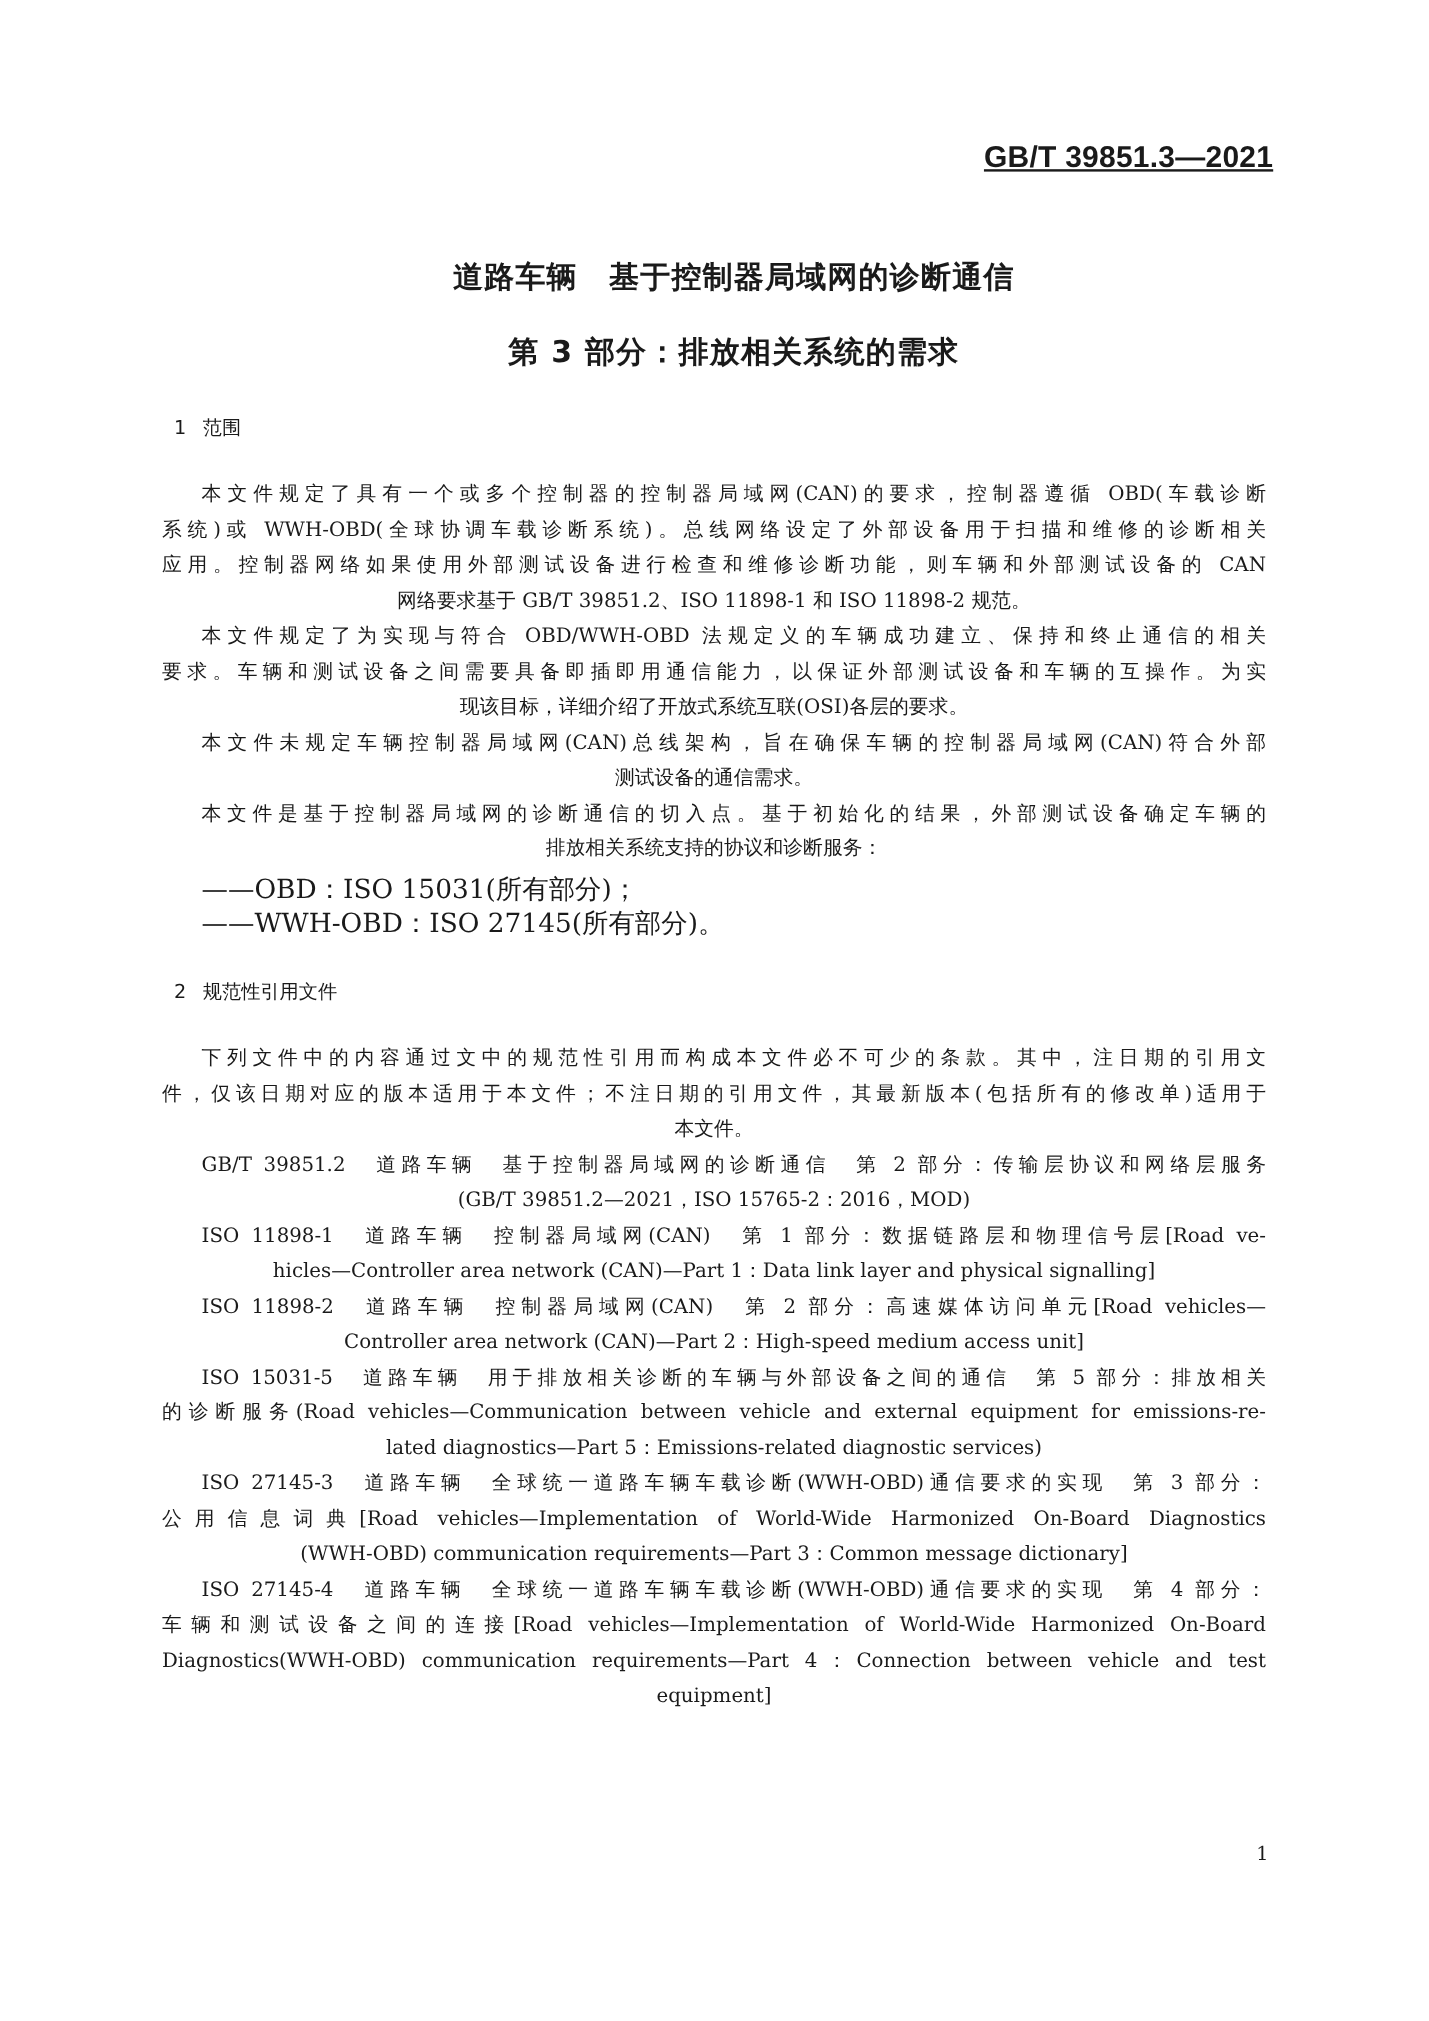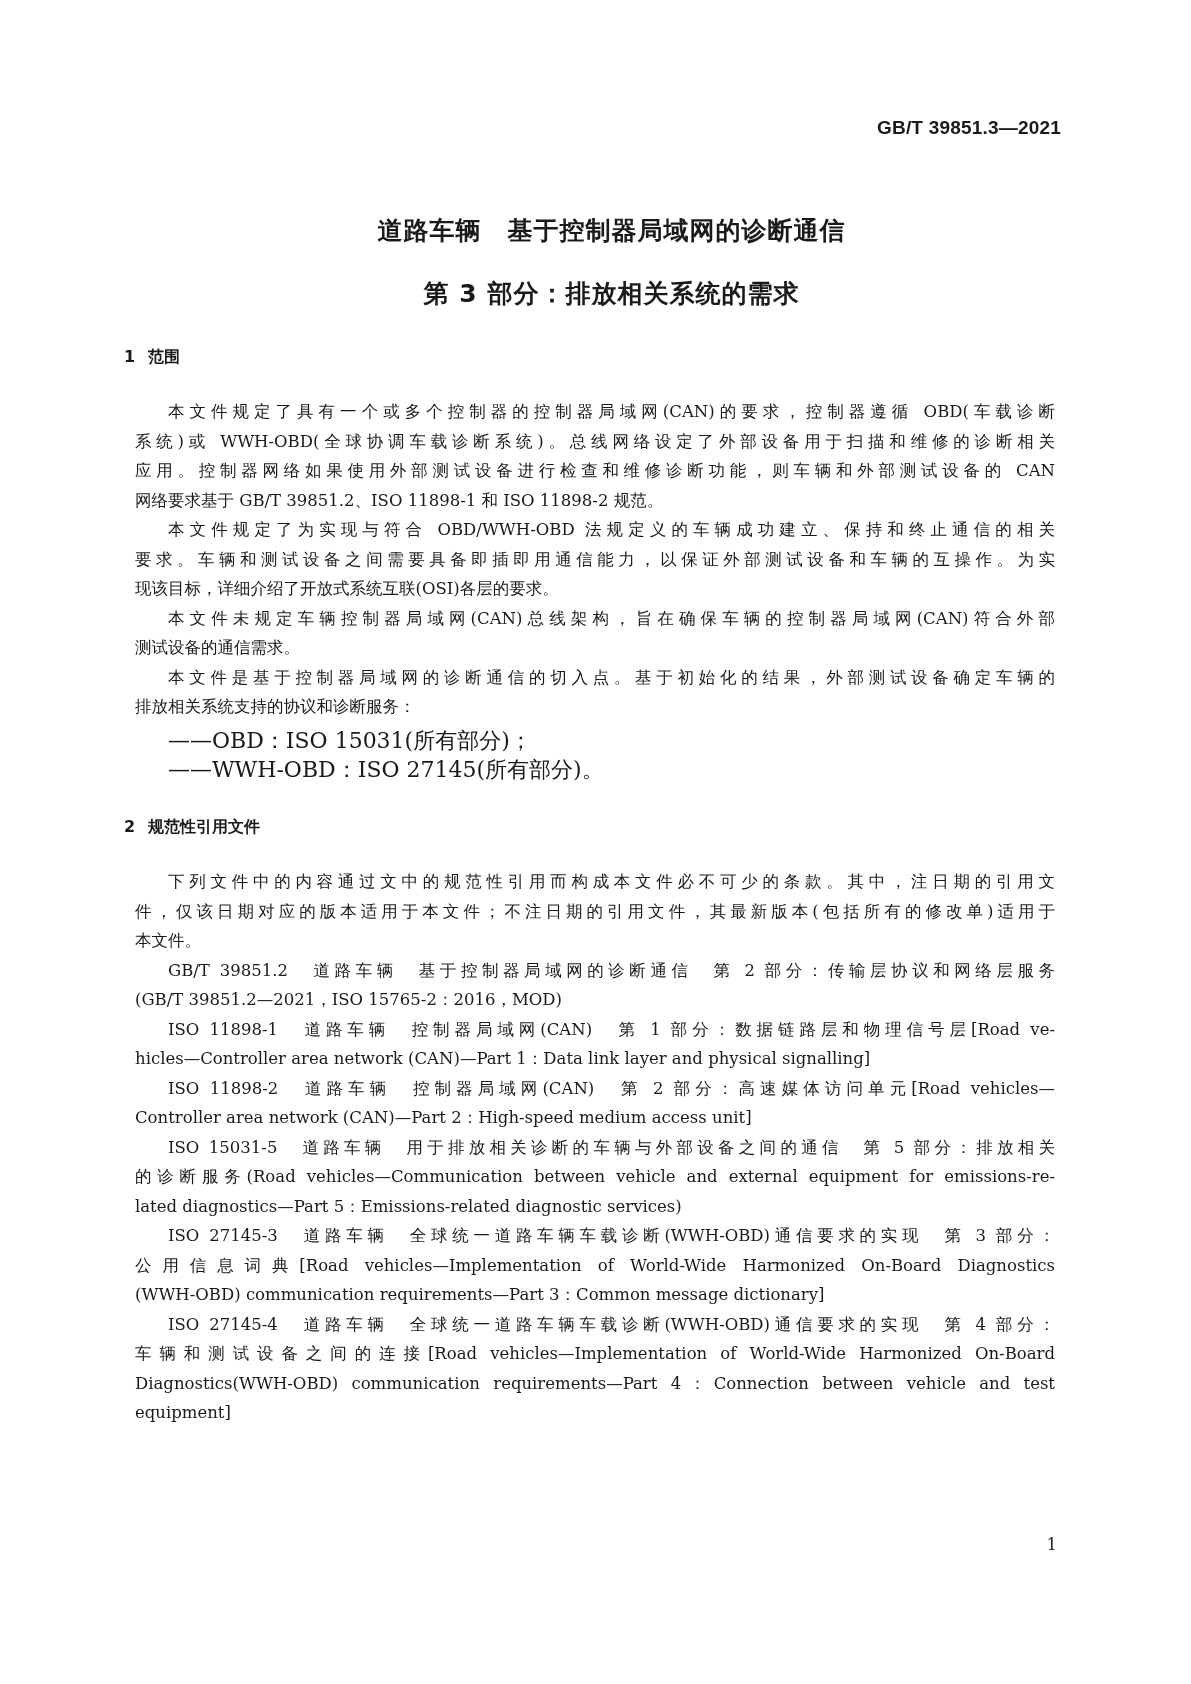--- a/index.html
+++ b/index.html
@@ -1,29 +1,29 @@
 <!DOCTYPE html>
 <html><head>
 <meta charset="utf-8">
 <style>
   html, body { margin: 0; padding: 0; background: #ffffff; }
   body { width: 1191px; height: 1684px; position: relative; overflow: hidden;
          font-family: "DejaVu Serif", "Liberation Serif", serif; color: #1a1a1a; }
   .page { position: absolute; left: 0; top: 0; width: 1191px; height: 1684px; background: #fff; }
   .std-code { position: absolute; right: 130px; top: 117px; font-family: "Liberation Sans", sans-serif;
-              font-weight: bold; font-size: 19px; letter-spacing: 0.2px; }
+              font-weight: bold; font-size: 25px; letter-spacing: 0.2px; text-decoration: underline; }
   .title { position: absolute; left: 0; width: 1191px; text-align: center;
            font-family: "DejaVu Sans", sans-serif; font-weight: bold; font-size: 25px; letter-spacing: 1px; padding-left: 16px; }
   .title.t1 { top: 214px; }
   .title.t2 { top: 253px; margin-top: 24px; }
-  .heading { position: absolute; left: 124px; font-family: "DejaVu Sans", sans-serif; font-weight: bold;
+  .heading { position: absolute; left: 145px; font-family: "DejaVu Sans", sans-serif; font-weight: normal;
              font-size: 16px; }
   .heading .num { display: inline-block; width: 24px; }
   .line { position: absolute; left: 135px; width: 920px; font-size: 16.5px; white-space: nowrap;
-          line-height: 22px; }
+          line-height: 22px; text-align: center; }
   .line.just { text-align: justify; text-align-last: justify; white-space: normal; }
   .line.indent { left: 168px; width: 887px; }
   .dash-item { position: absolute; left: 168px; font-size: 22px; white-space: nowrap; }
   .page-num { position: absolute; right: 134px; top: 1535px; font-size: 16px; }
 </style>
 </head>
 <body>
 
 <div class="page">
 

